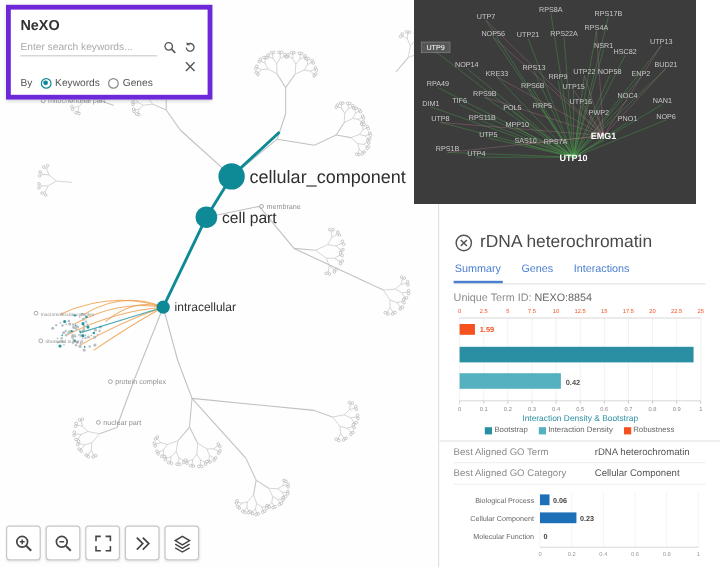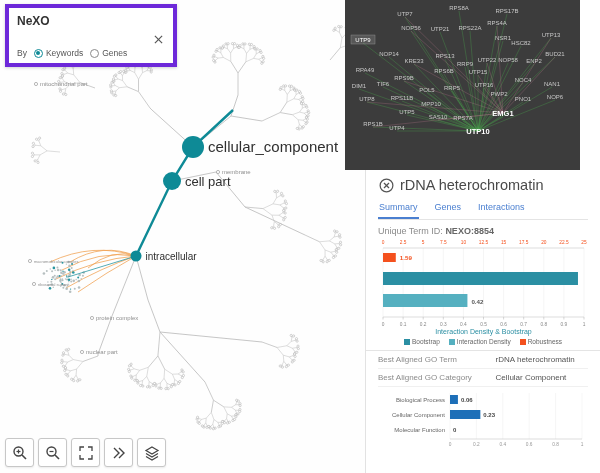--- a/index.html
+++ b/index.html
@@ -32,30 +32,30 @@
   .tool-btn{width:29px;height:29px;background:#fff;border:1px solid #c7c7c7;border-radius:3px;
     display:flex;align-items:center;justify-content:center;cursor:pointer;
     box-shadow:0 1px 2px rgba(0,0,0,.08);color:#444}
 
   
   .network-panel{position:absolute;left:345px;top:0;width:235px;height:170px;background:#3c3c3c}
   #net-svg{width:235px;height:170px;display:block}
 
   
   .detail-panel{position:absolute;left:365px;top:170px;width:235px;height:303px;background:#fff;
-    border-left:1px solid #e2e2e2;padding:7px 12px 0;overflow:hidden}
+    border-left:1px solid #e2e2e2;padding:24px 12px 0;overflow:hidden}
   .detail-header{display:flex;align-items:center;gap:6px}
   .close-btn{width:16px;height:16px;flex:none;cursor:pointer;color:#555;display:flex;
     align-items:center;justify-content:center}
   .detail-title{font-size:14.5px;color:#4a4a4a;white-space:nowrap}
   .tabs{display:flex;gap:15px;margin-top:6px;border-bottom:1px solid #e4e4e4}
   .tab{font-size:9px;color:#4a7fd0;padding:3px 1px 5px;cursor:pointer}
   .tab.active{border-bottom:2px solid #4a7fd0;font-weight:normal}
   .term-id{font-size:9px;color:#8b8b8b;margin:6px 0 1px}
-  .term-id b{color:#666;font-weight:bold}
+  .term-id b{color:#666;font-weight:normal}
   .section-title{font-size:10.5px;color:#6d6d6d;margin:5px 0 2px}
   .divider{border:none;border-top:1px solid #e4e4e4;margin:5px -12px 0}
   #rob-svg{display:block;width:211px;height:100px}
   #rob-legend{display:flex;justify-content:center;gap:9px;font-size:6.5px;color:#666;margin-top:1px}
   .lg-item{display:flex;align-items:center;gap:2px}
   .lg-sq{width:6px;height:6px;display:inline-block;flex:none}
   .align-row{display:flex;font-size:8px;color:#8b8b8b;border-bottom:1px solid #f0f0f0;padding:4px 0}
   .align-label{width:56%}
   .align-value{width:44%;color:#555}
   #go-svg{display:block;width:211px;height:58px;margin-top:3px}
@@ -960,20 +960,35 @@
           <text x="208" y="152.25" font-size="15" fill="#2f2f2f" font-family="Liberation Sans, sans-serif" font-weight="500">cellular_component</text>
           <circle cx="172" cy="181" r="9" fill="#0e8a96"></circle>
           <text x="185" y="185.55" font-size="13" fill="#2f2f2f" font-family="Liberation Sans, sans-serif" font-weight="500">cell part</text>
           <circle cx="136" cy="256" r="5.5" fill="#0e8a96"></circle>
           <text x="145.5" y="259.5" font-size="10" fill="#2f2f2f" font-family="Liberation Sans, sans-serif" font-weight="500">intracellular</text>
         </g>
       </svg>
 
     <div class="search-box">
       <div class="app-title">NeXO</div>
+      <div class="search-row">
+        <input class="search-input" placeholder="Enter search keywords..." style="">
+        <span class="sicon">
+          <svg width="11" height="11" viewBox="0 0 12 12">
+              <circle cx="5" cy="5" r="3.4" fill="none" stroke="currentColor" stroke-width="1.2"></circle>
+              <line x1="7.6" y1="7.6" x2="11" y2="11" stroke="currentColor" stroke-width="1.4"></line>
+            </svg>
+        </span>
+        <span class="sicon">
+          <svg width="11" height="11" viewBox="0 0 12 12">
+              <path d="M2.5 6a3.5 3.5 0 1 0 1-2.5" fill="none" stroke="currentColor" stroke-width="1.2"></path>
+              <path d="M2.8 1v3h3z" fill="currentColor"></path>
+            </svg>
+        </span>
+      </div>
       <div class="clear-row">
         <span class="sicon">
           <svg width="9" height="9" viewBox="0 0 10 10">
               <line x1="1" y1="1" x2="9" y2="9" stroke="currentColor" stroke-width="1.3"></line>
               <line x1="9" y1="1" x2="1" y2="9" stroke="currentColor" stroke-width="1.3"></line>
             </svg>
         </span>
       </div>
       <div class="radio-row">
         <span>By</span>

